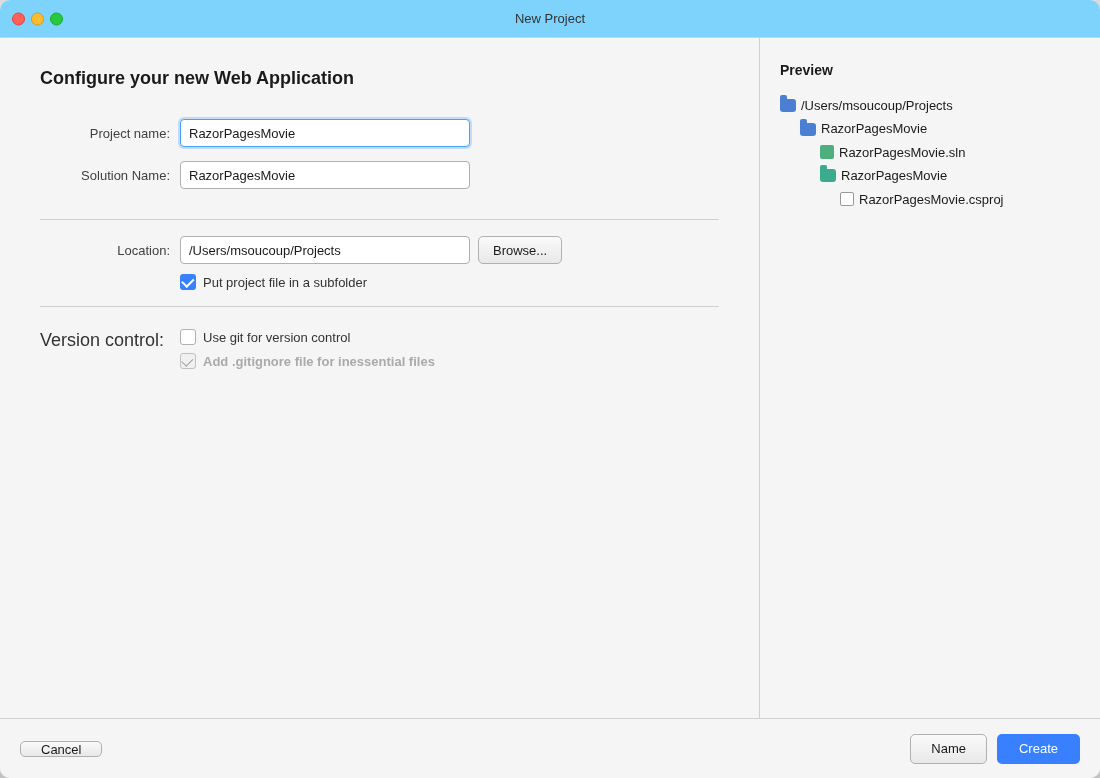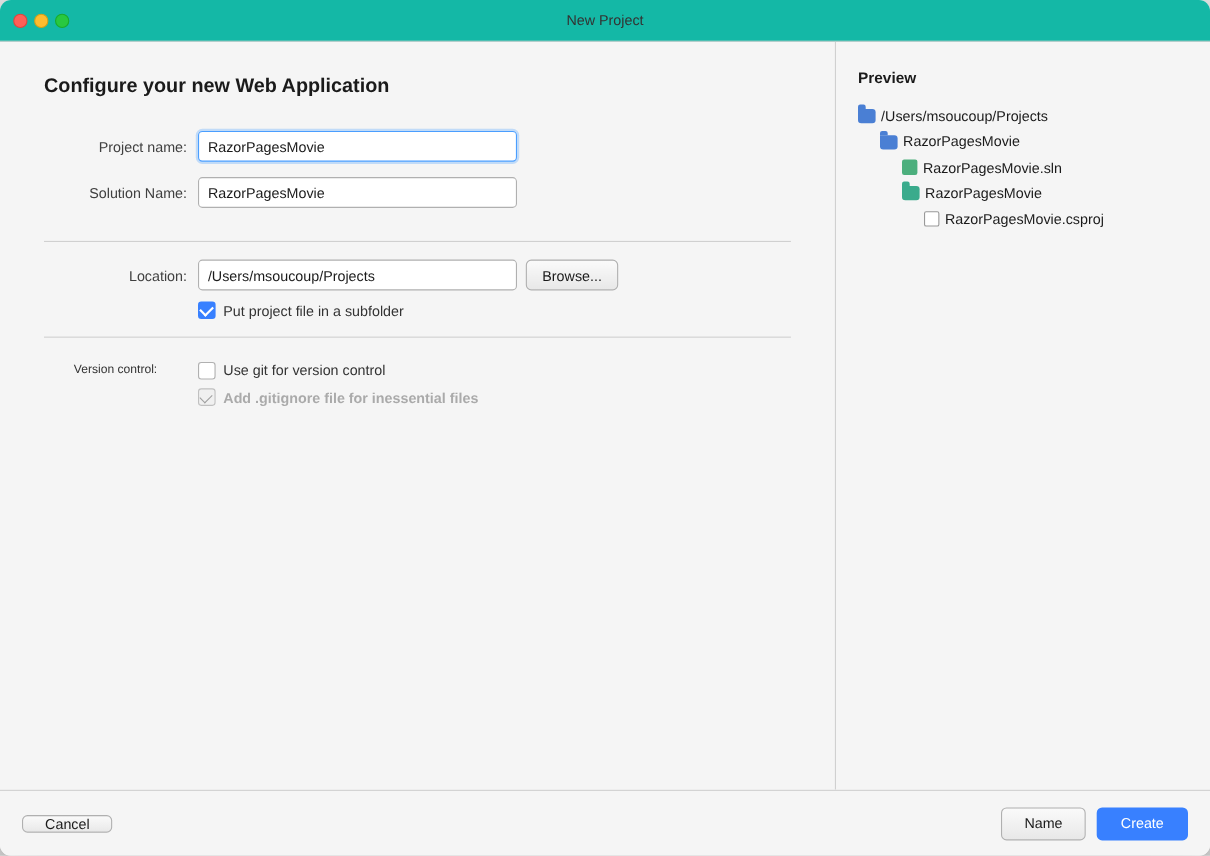--- a/index.html
+++ b/index.html
@@ -20,21 +20,21 @@
       height: 778px;
       background: #f5f5f5;
       border-radius: 10px;
       box-shadow: 0 20px 60px rgba(0,0,0,0.4);
       display: flex;
       flex-direction: column;
       overflow: hidden;
     }
 
     .title-bar {
-      background: #14b8a6;
+      background: #7dd3fc;
       height: 38px;
       display: flex;
       align-items: center;
       justify-content: center;
       position: relative;
       border-bottom: 1px solid #d0d0d0;
       flex-shrink: 0;
     }
 
     .traffic-lights {
@@ -232,23 +232,23 @@
       margin-top: 6px;
     }
 
     .vc-row {
       display: flex;
       align-items: flex-start;
       margin-bottom: 8px;
     }
 
     .vc-label {
-      font-size: 11px;
+      font-size: 18px;
       color: #333;
-      text-align: center;
+      text-align: left;
       width: 130px;
       margin-right: 10px;
       flex-shrink: 0;
       padding-top: 1px;
     }
 
     .vc-options {
       display: flex;
       flex-direction: column;
       gap: 8px;
@@ -430,21 +430,21 @@
         <div class="subfolder-row">
           <div class="checkbox-blue"></div>
           <span class="checkbox-label">Put project file in a subfolder</span>
         </div>
 
         <div class="divider"></div>
 
         <div class="vc-row version-control-section">
           <label class="vc-label">Version control:</label>
           <div class="vc-options">
-            <div style="display:flex; align-items:flex-start;">
+            <div style="display:flex; align-items:center;">
               <div class="checkbox-unchecked"></div>
               <span class="checkbox-label">Use git for version control</span>
             </div>
             <div style="display:flex; align-items:flex-end;font-weight:bold;">
               <div class="checkbox-disabled"></div>
               <span class="checkbox-label-disabled">Add .gitignore file for inessential files</span>
             </div>
           </div>
         </div>
       </div>

